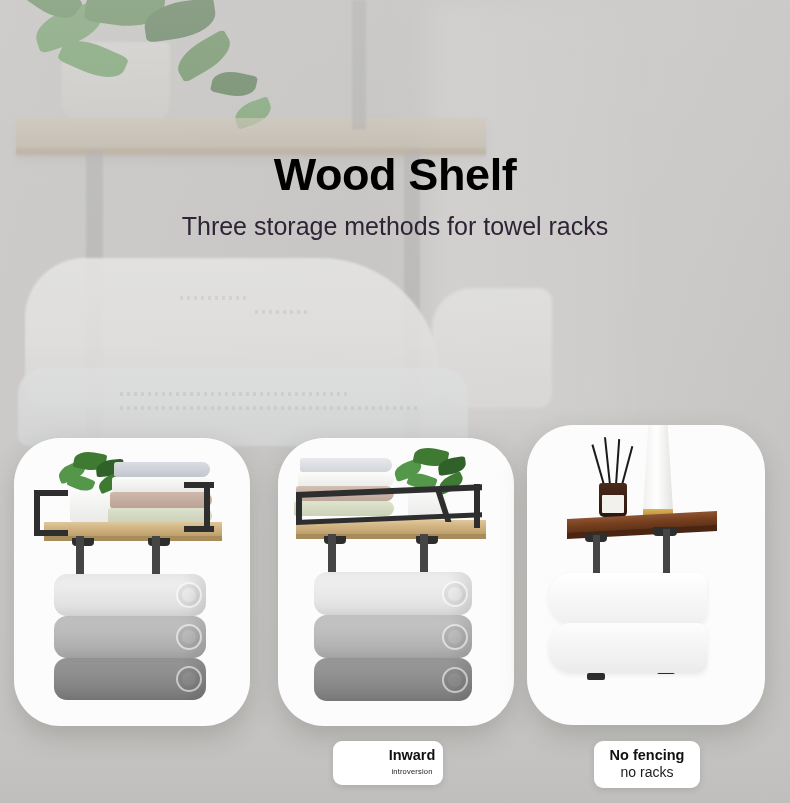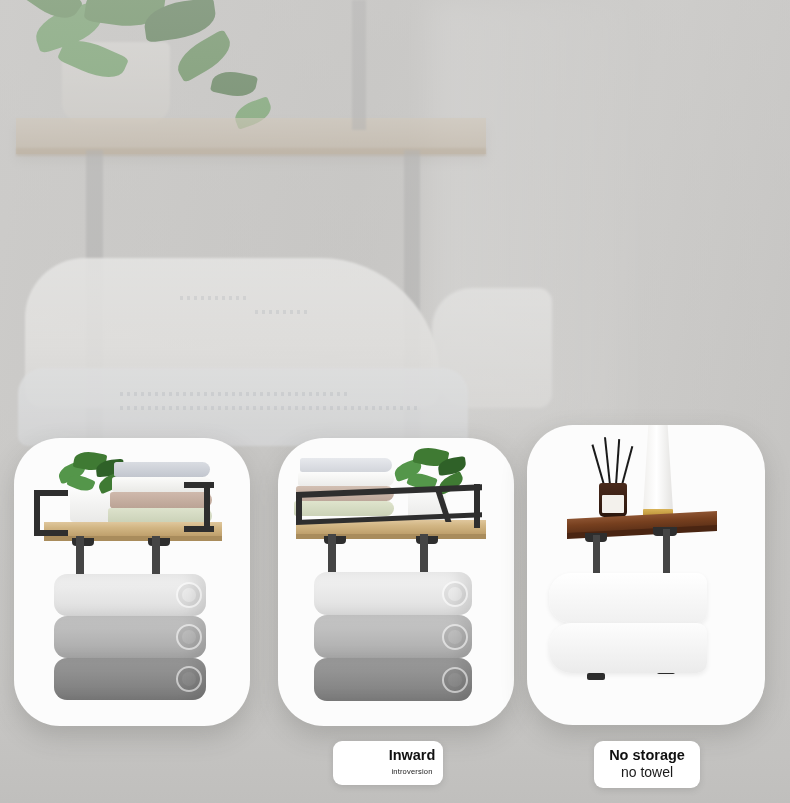--- a/index.html
+++ b/index.html
@@ -217,22 +217,24 @@
     <div class="chev" style="left:120px; top:392px; width:230px;"></div>
     <div class="chev" style="left:120px; top:406px; width:300px;"></div>
 
     <div class="bg-veil"></div>
     <div class="bg-bottom-fade"></div>
   </div>
 
   <div class="headline">
     <h1>
       <br>
+      <span>Wood Shelf</span>
     </h1>
   </div>
+  <div class="subtitle">Three storage methods for towel racks</div>
 
   <div class="cards">
 
     <div class="card" id="card-1">
       <div class="scene">
 
         <div class="planter" style="left:56px; top:48px; width:40px; height:36px;"></div>
         <div class="bush" style="left:40px; top:12px; width:76px; height:44px;">
           <i class="lt" style="left:4px;  top:14px; width:28px; height:16px; transform:rotate(-20deg);"></i>
           <i style="left:20px; top:2px;  width:32px; height:18px; transform:rotate(10deg);"></i>
@@ -349,18 +351,18 @@
     </div>
 
   </div>
 
   <div class="labels">
     <div class="label" id="label-2">
       <span class="ttl">Inward</span>
       <span class="sub tiny">introversion</span>
     </div>
     <div class="label" id="label-3">
-      <span class="ttl">No storage</span>
-      <span class="sub">no towel</span>
+      <span class="ttl">No fencing</span>
+      <span class="sub">no racks</span>
     </div>
   </div>
 
 </div>
 
 </body></html>

